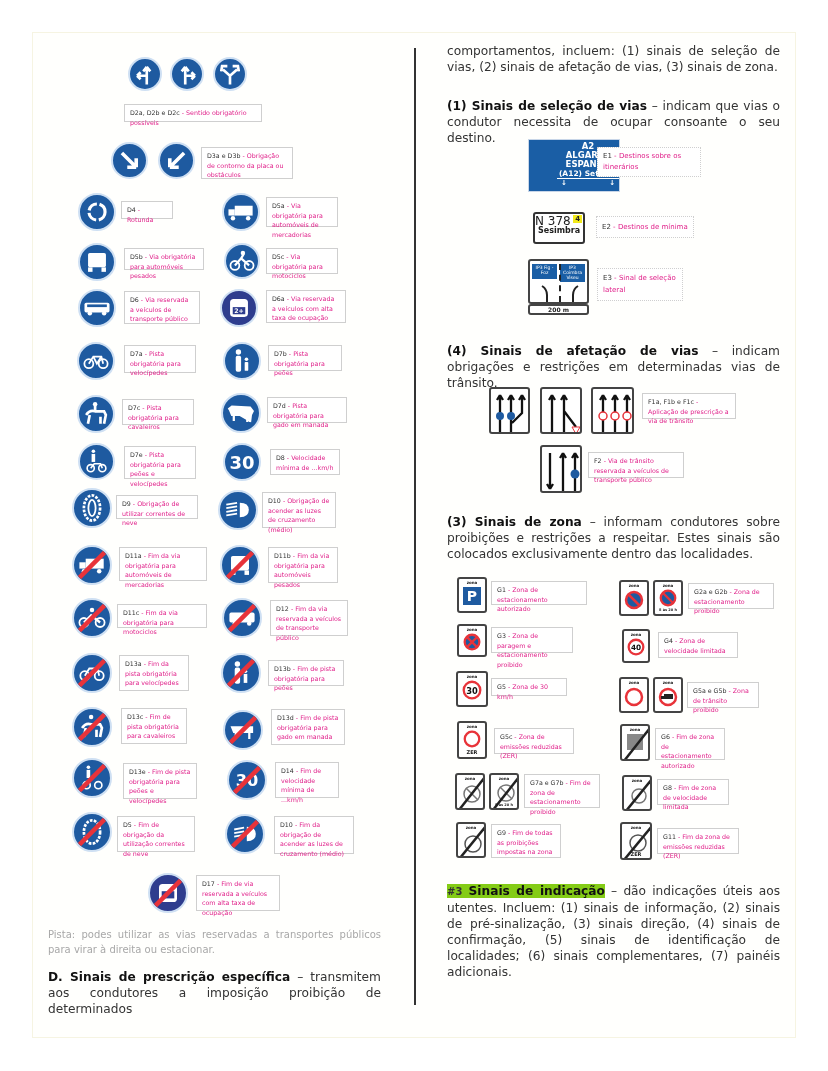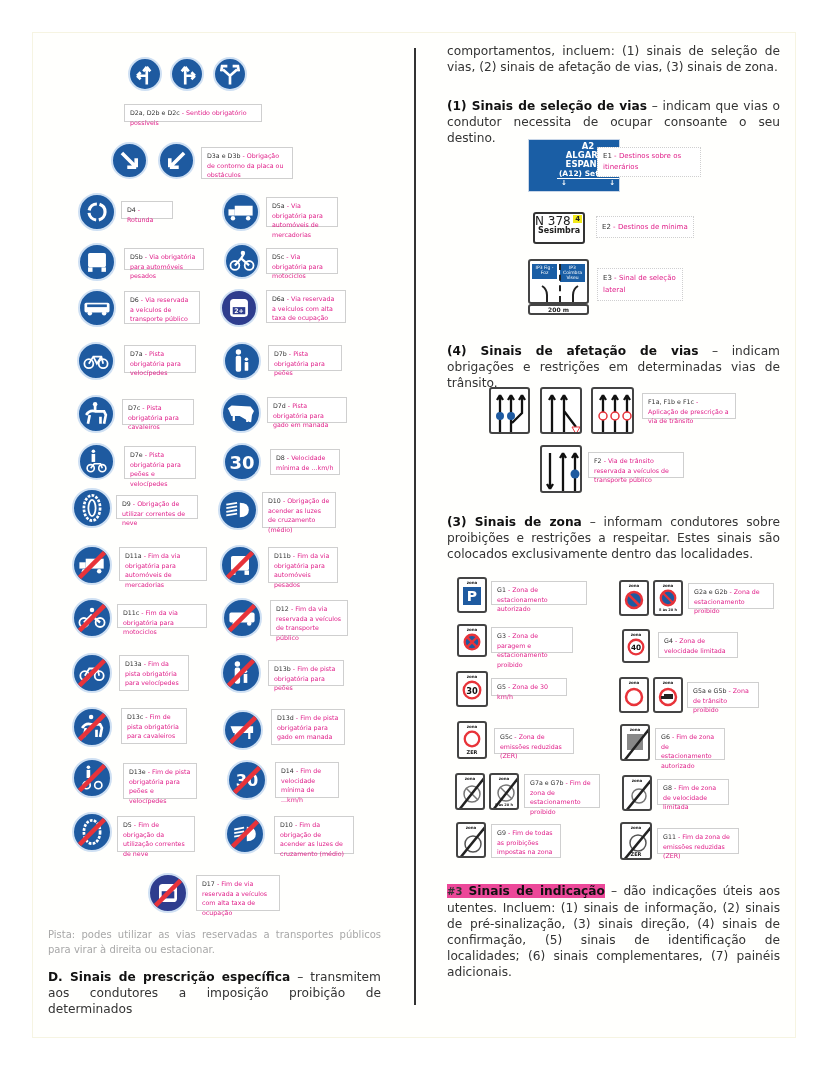--- a/index.html
+++ b/index.html
@@ -6,21 +6,21 @@
   body{width:828px;height:1071px;position:relative;overflow:hidden;font-family:"DejaVu Sans",sans-serif;color:#222;}
   .page{position:absolute;left:32px;top:32px;width:762px;height:1004px;background:#fffffd;border:1px solid #f6f4e2;}
   .divider{position:absolute;left:414px;top:48px;width:2px;height:957px;background:#333;}
   .sign{position:absolute;border-radius:50%;background:#1e5aa0;border:2px solid #cfe0f3;box-sizing:border-box;display:flex;align-items:center;justify-content:center;color:#fff;overflow:hidden;}
   .sign svg{width:100%;height:100%;}
   .label{position:absolute;border:1px solid #cfcfcf;background:#fff;font-size:6.3px;line-height:9.5px;padding:3px 5px;box-sizing:border-box;color:#e0208a;}
   .label .code{color:#333;}
   .body-text{position:absolute;font-size:12.2px;line-height:16px;color:#333;text-align:justify;}
   .body-text b{color:#111;font-weight:bold;}
   .note{color:#a8a8a8;}
-  .hl{background:#ec4899;}
+  .hl{background:#84cc16;}
   .hl .hash{color:#333;font-size:10px;font-weight:bold;}
   .rect-sign{position:absolute;background:#fff;border:2px solid #444;border-radius:3px;box-sizing:border-box;overflow:hidden;}
   .zone-t{font-size:4px;font-weight:bold;text-align:center;color:#222;margin-top:1px;}
   .e1{position:absolute;background:#1a5ea5;color:#fff;font-family:"DejaVu Sans",sans-serif;font-weight:bold;font-size:8.5px;line-height:9px;text-align:center;border:1px solid #c8d6e8;padding-left:28px;}
 </style>
 </head>
 <body>
 
 <div class="page"></div>
 <div class="divider"></div>

